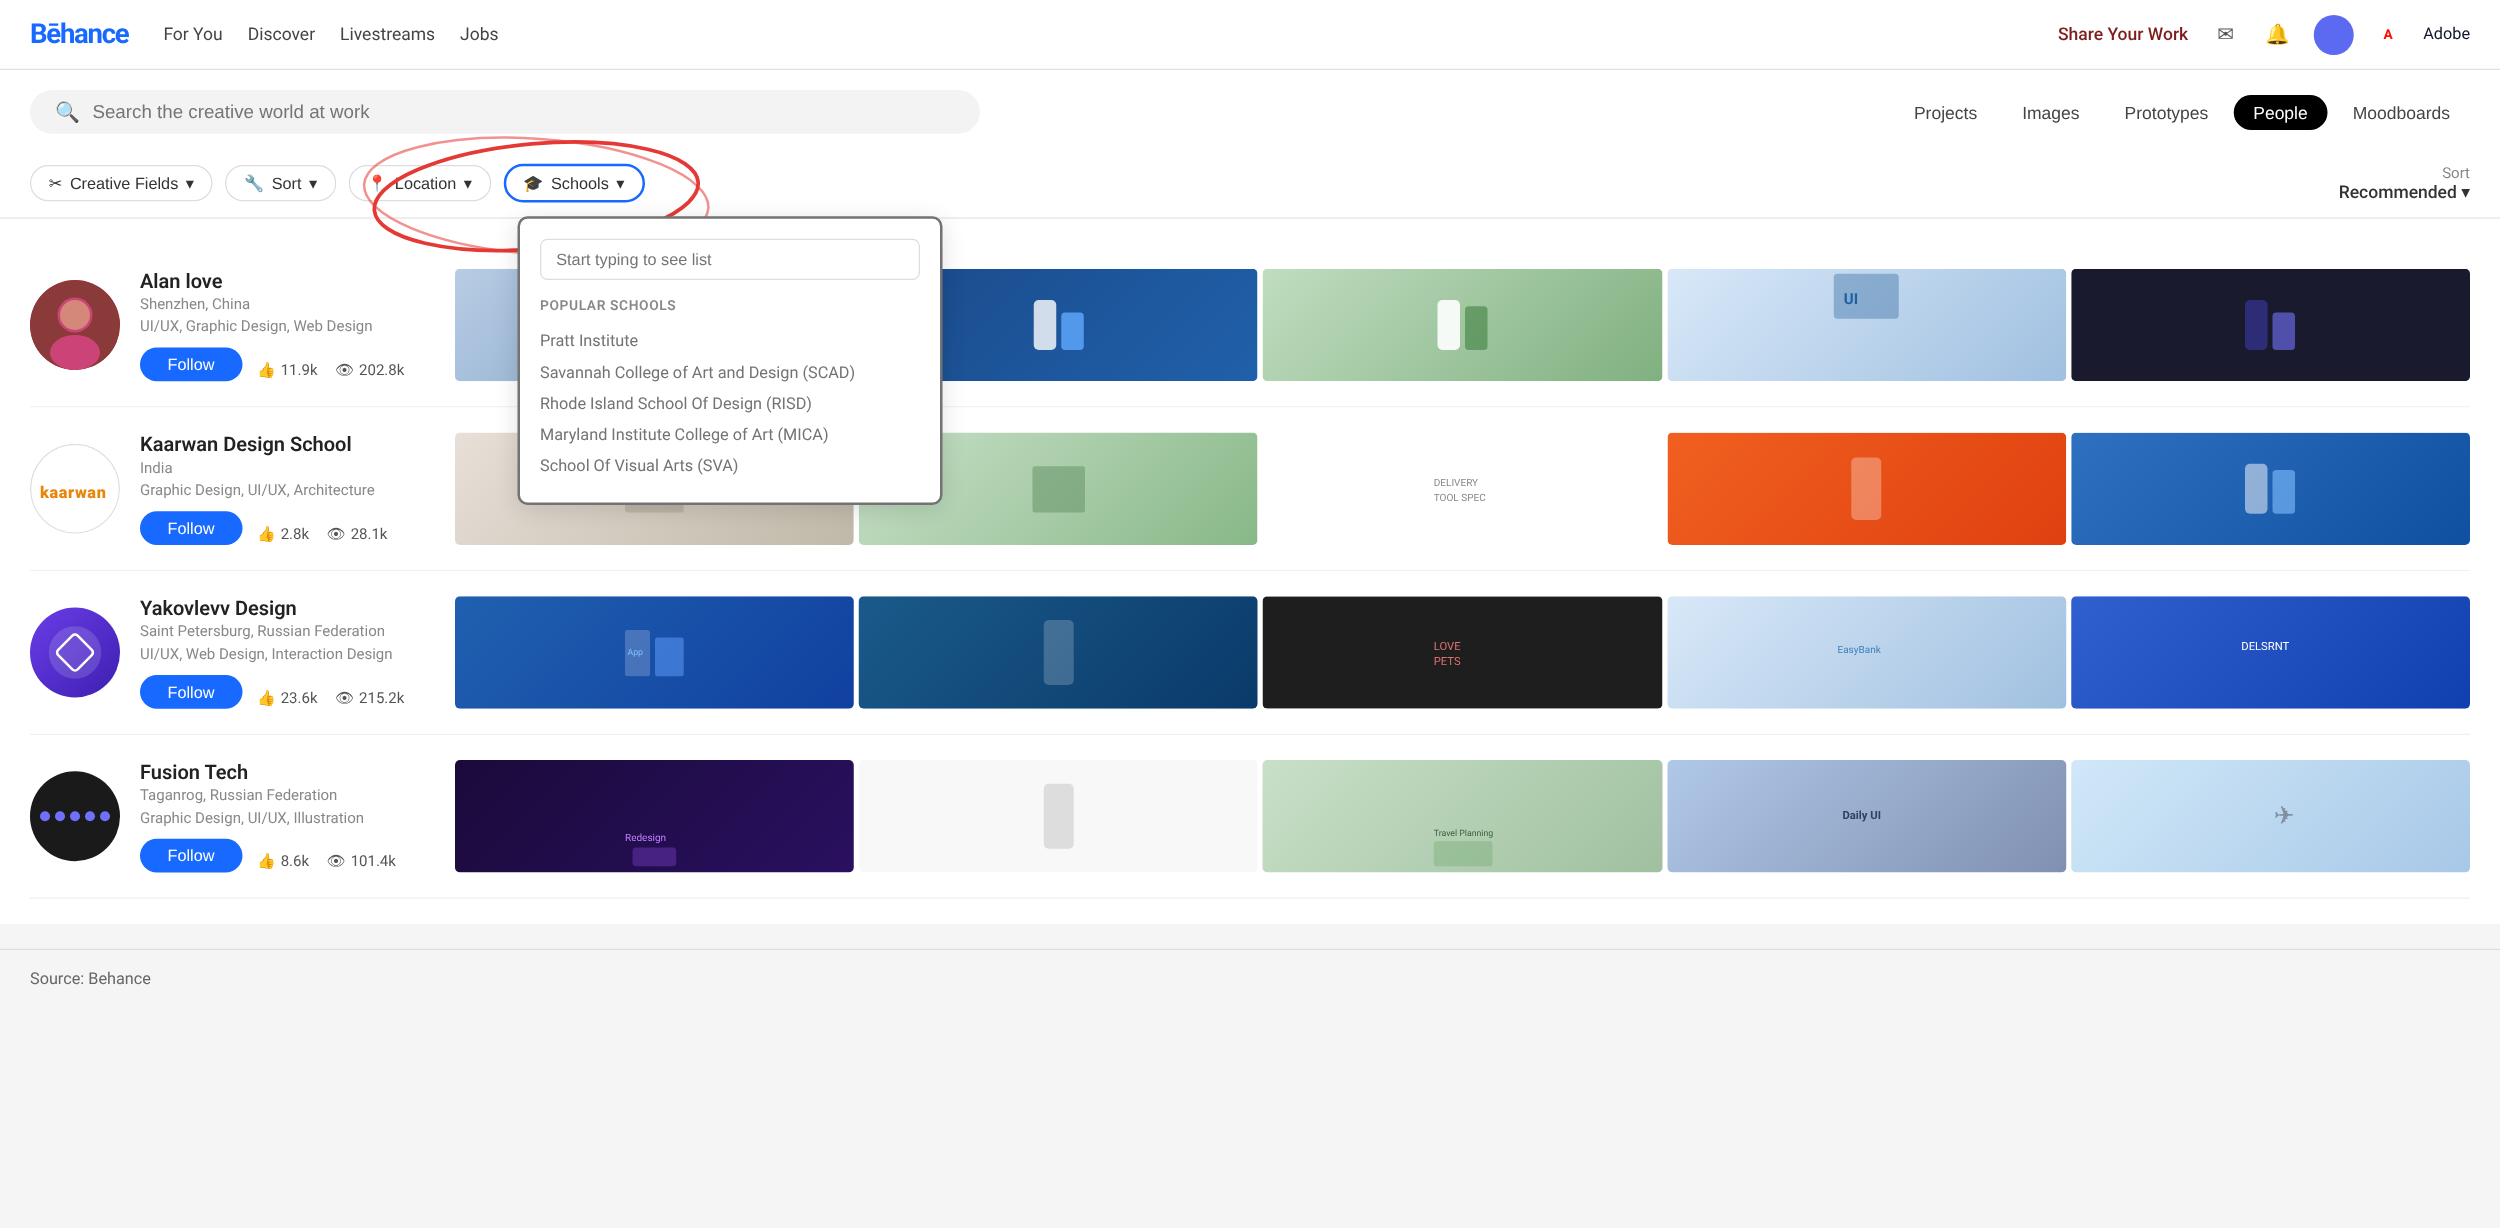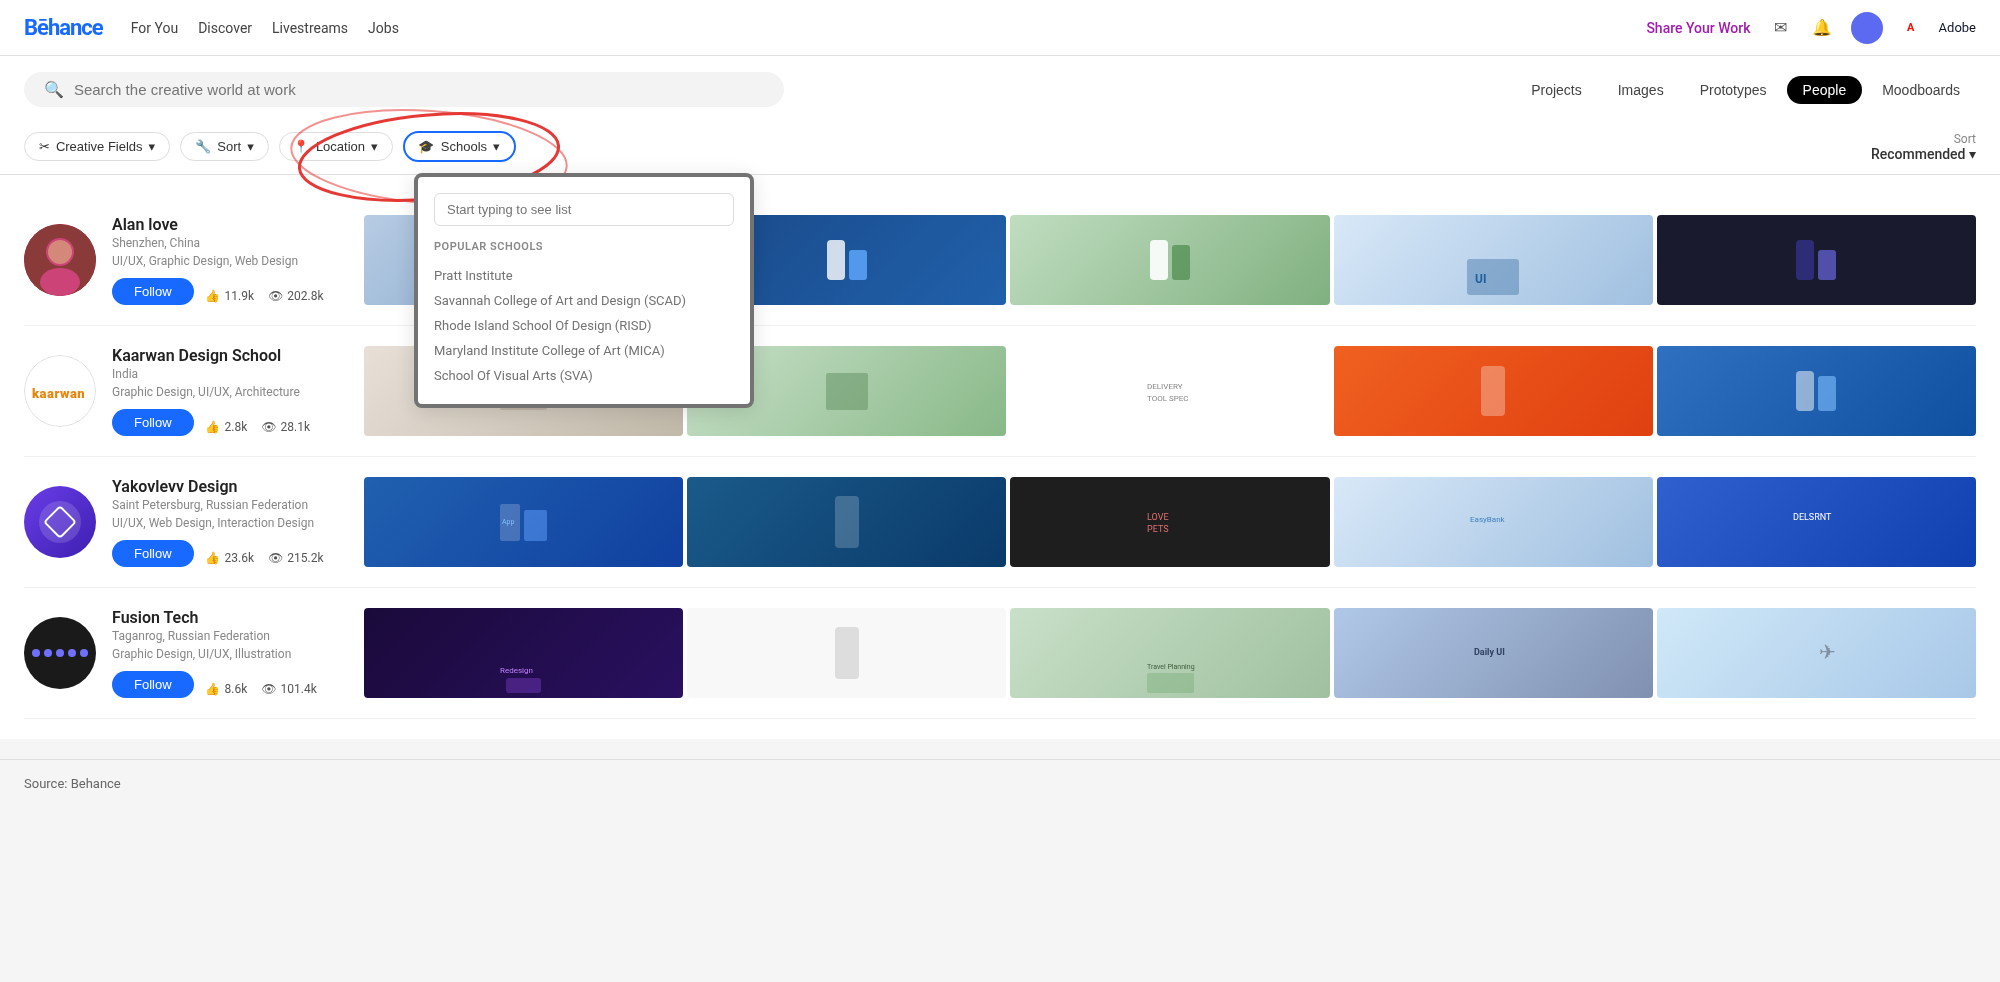--- a/index.html
+++ b/index.html
@@ -16,21 +16,21 @@
       justify-content: space-between;
       position: sticky;
       top: 0;
       z-index: 100;
     }
     .header-left { display: flex; align-items: center; gap: 28px; }
     .logo { font-size: 22px; font-weight: 700; color: #1769ff; letter-spacing: -1px; }
     .nav-links { display: flex; gap: 20px; }
     .nav-link { font-size: 14px; color: #444; cursor: pointer; text-decoration: none; }
     .header-right { display: flex; align-items: center; gap: 16px; }
-    .share-btn { font-size: 14px; font-weight: 500; color: #a21caf; cursor: pointer; }
+    .share-btn { font-size: 14px; font-weight: 500; color: #7f1d1d; cursor: pointer; }
     .header-icons { display: flex; gap: 14px; align-items: center; }
     .icon-btn { width: 28px; height: 28px; display: flex; align-items: center; justify-content: center; cursor: pointer; color: #555; font-size: 16px; }
     .avatar { width: 32px; height: 32px; border-radius: 50%; background: #5b6af0; display: flex; align-items: center; justify-content: center; color: white; font-size: 13px; cursor: pointer; }
 
     
     .search-section {
       background: #fff;
       padding: 16px 24px 0;
       border-bottom: 1px solid #e0e0e0;
     }
@@ -104,21 +104,21 @@
       color: #333;
       position: relative;
     }
 
     
     .schools-dropdown {
       position: absolute;
       top: 52px;
       left: 390px;
       background: #fff;
-      border: 4px solid #737373;
+      border: 2px solid #737373;
       border-radius: 8px;
       width: 340px;
       padding: 16px;
       box-shadow: 0 4px 20px rgba(0,0,0,0.12);
       z-index: 200;
     }
     .schools-search {
       width: 100%;
       padding: 8px 12px;
       border: 1px solid #ddd;
@@ -441,21 +441,21 @@
         </div>
         <div class="portfolio-thumb t3">
           <div style="width:100%;height:100%;background:linear-gradient(135deg,#c0ddc0,#80b080);display:flex;align-items:center;justify-content:center;">
             <svg width="50" height="50" viewBox="0 0 50 50">
                 <rect x="5" y="5" width="18" height="40" rx="4" fill="#fff" opacity="0.9"></rect>
                 <rect x="27" y="10" width="18" height="35" rx="3" fill="#408040" opacity="0.6"></rect>
               </svg>
           </div>
         </div>
         <div class="portfolio-thumb" style="background:#e0e8f0;">
-          <div style="width:100%;height:100%;display:flex;align-items:flex-end;justify-content:center; background: linear-gradient(135deg,#d8e8f8,#a0c0e0);">
+          <div style="width:100%;height:100%;display:flex;align-items:flex-start;justify-content:center; background: linear-gradient(135deg,#d8e8f8,#a0c0e0);">
             <svg width="60" height="50" viewBox="0 0 60 50">
                 <rect x="4" y="4" width="52" height="36" rx="3" fill="#5080b0" opacity="0.5"></rect>
                 <text x="12" y="28" font-size="12" fill="#2060a0" font-weight="bold">UI</text>
               </svg>
           </div>
         </div>
         <div class="portfolio-thumb t6">
           <div style="width:100%;height:100%;background:#1a1a2e;display:flex;align-items:center;justify-content:center;">
             <svg width="50" height="50" viewBox="0 0 50 50">
                 <rect x="5" y="5" width="18" height="40" rx="4" fill="#303080" opacity="0.9"></rect>

